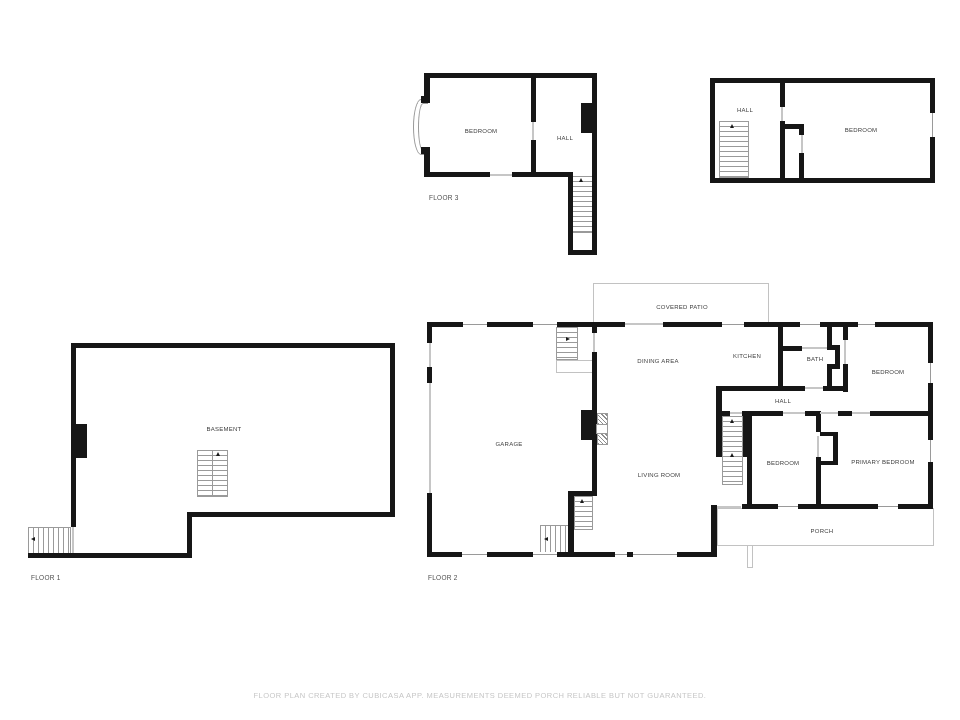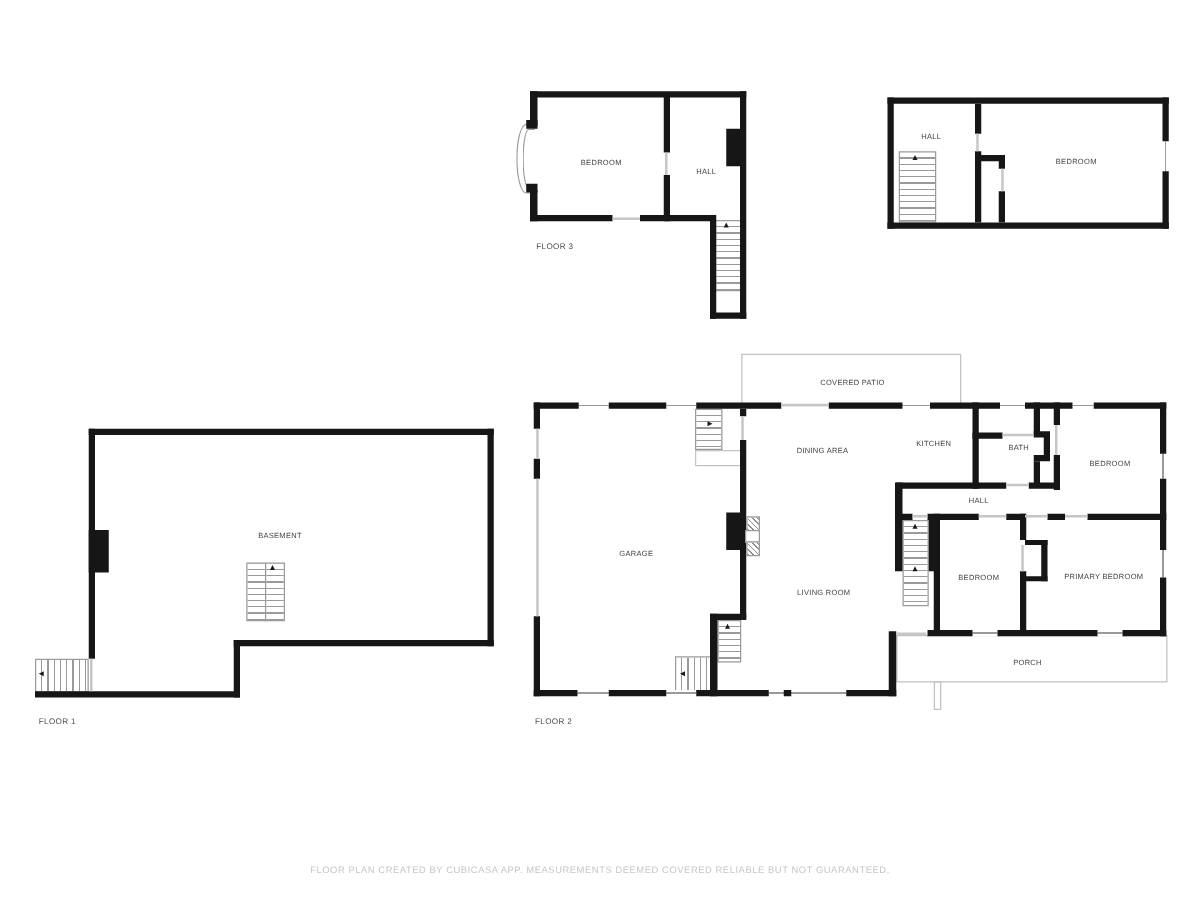--- a/index.html
+++ b/index.html
@@ -22,21 +22,21 @@
   .arrow-up{border-left:2.5px solid transparent;border-right:2.5px solid transparent;border-bottom:4.5px solid #1a1a1a;}
   .arrow-left{border-top:2.5px solid transparent;border-bottom:2.5px solid transparent;border-right:4.5px solid #1a1a1a;}
   .arrow-right{border-top:2.5px solid transparent;border-bottom:2.5px solid transparent;border-left:4.5px solid #1a1a1a;}
   .footer{position:absolute;left:50%;top:691px;transform:translateX(-50%);font-size:7.5px;
           color:#c6c6c6;letter-spacing:0.06em;white-space:nowrap;font-family:"Liberation Sans", sans-serif;}
 </style>
 </head>
 <body>
 
 <div id="canvas">
-  <div class="footer">FLOOR PLAN CREATED BY CUBICASA APP. MEASUREMENTS DEEMED COVERED RELIABLE BUT NOT GUARANTEED.</div>
+  <div class="footer">FLOOR PLAN CREATED BY CUBICASA APP. MEASUREMENTS DEEMED PORCH RELIABLE BUT NOT GUARANTEED.</div>
 <div class="stairs-v" style="left: 572px; top: 176px; width: 21px; height: 57px;"></div>
     <div class="arc" style="left: 413px; top: 99px; width: 16px; height: 56px;"></div>
     <div class="arc" style="left: 418px; top: 103px; width: 10px; height: 48px;"></div>
     <div class="win-h" style="left: 494px; top: 73px; width: 18px; height: 5px;"></div>
     <div class="wall" style="left: 424px; top: 73px; width: 173px; height: 5px;"></div>
     <div class="wall" style="left: 424px; top: 73px; width: 6px; height: 28px;"></div>
     <div class="wall" style="left: 421px; top: 96px; width: 9px; height: 7px;"></div>
     <div class="wall" style="left: 421px; top: 147px; width: 9px; height: 7px;"></div>
     <div class="wall" style="left: 424px; top: 152px; width: 6px; height: 25px;"></div>
     <div class="wall" style="left: 424px; top: 172px; width: 66px; height: 5px;"></div>

